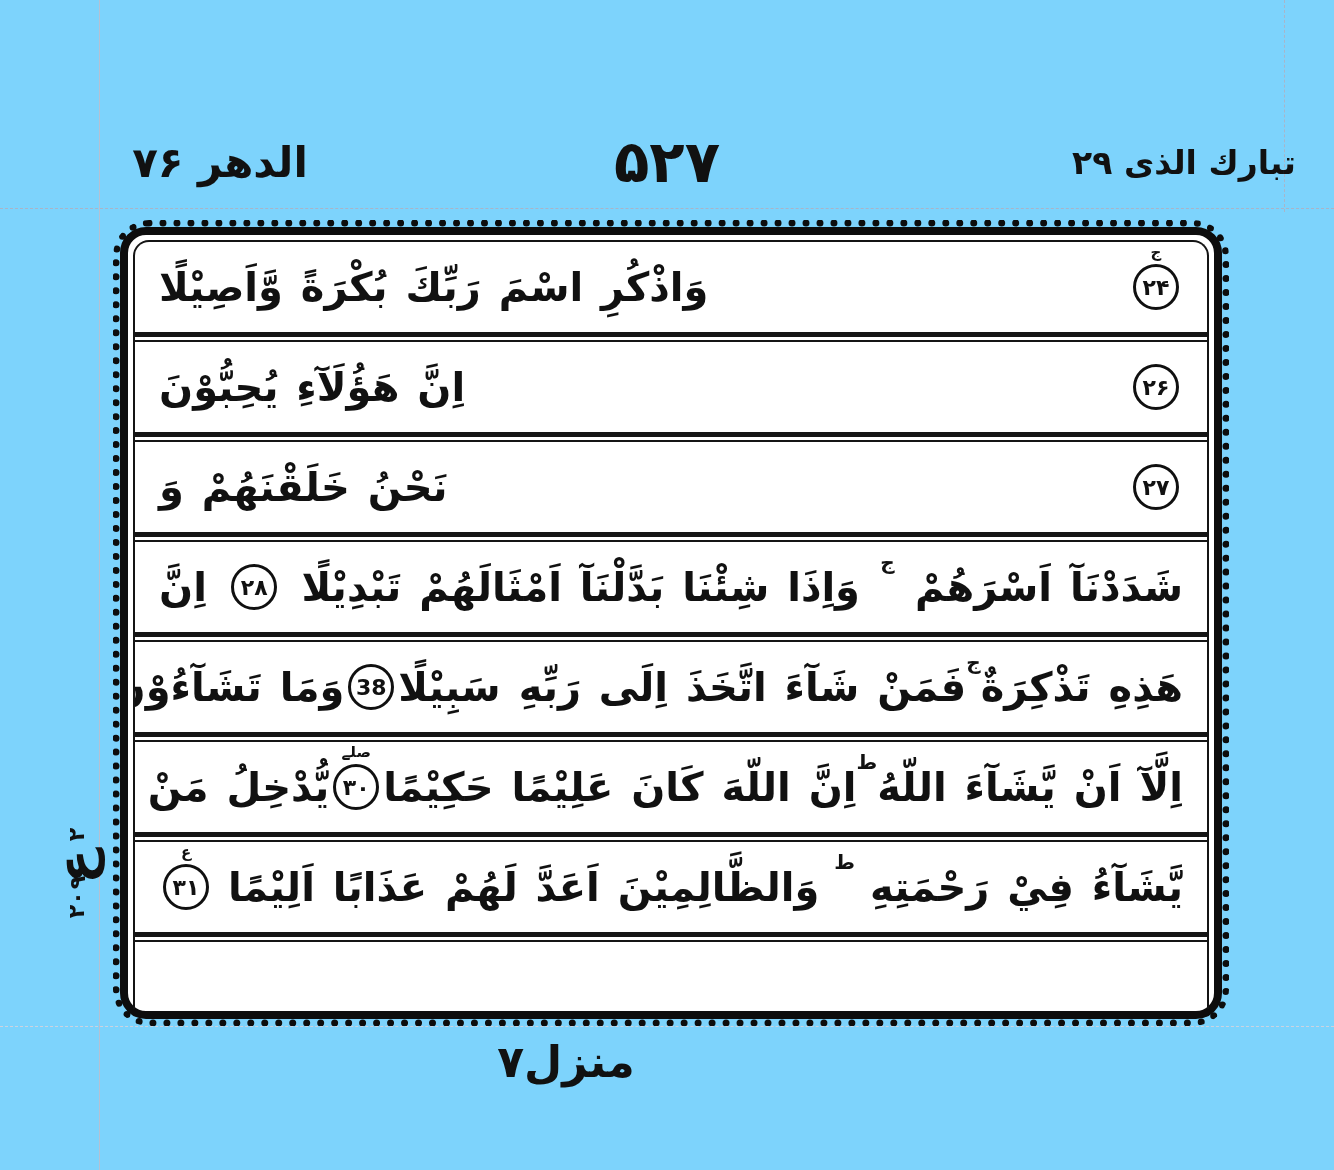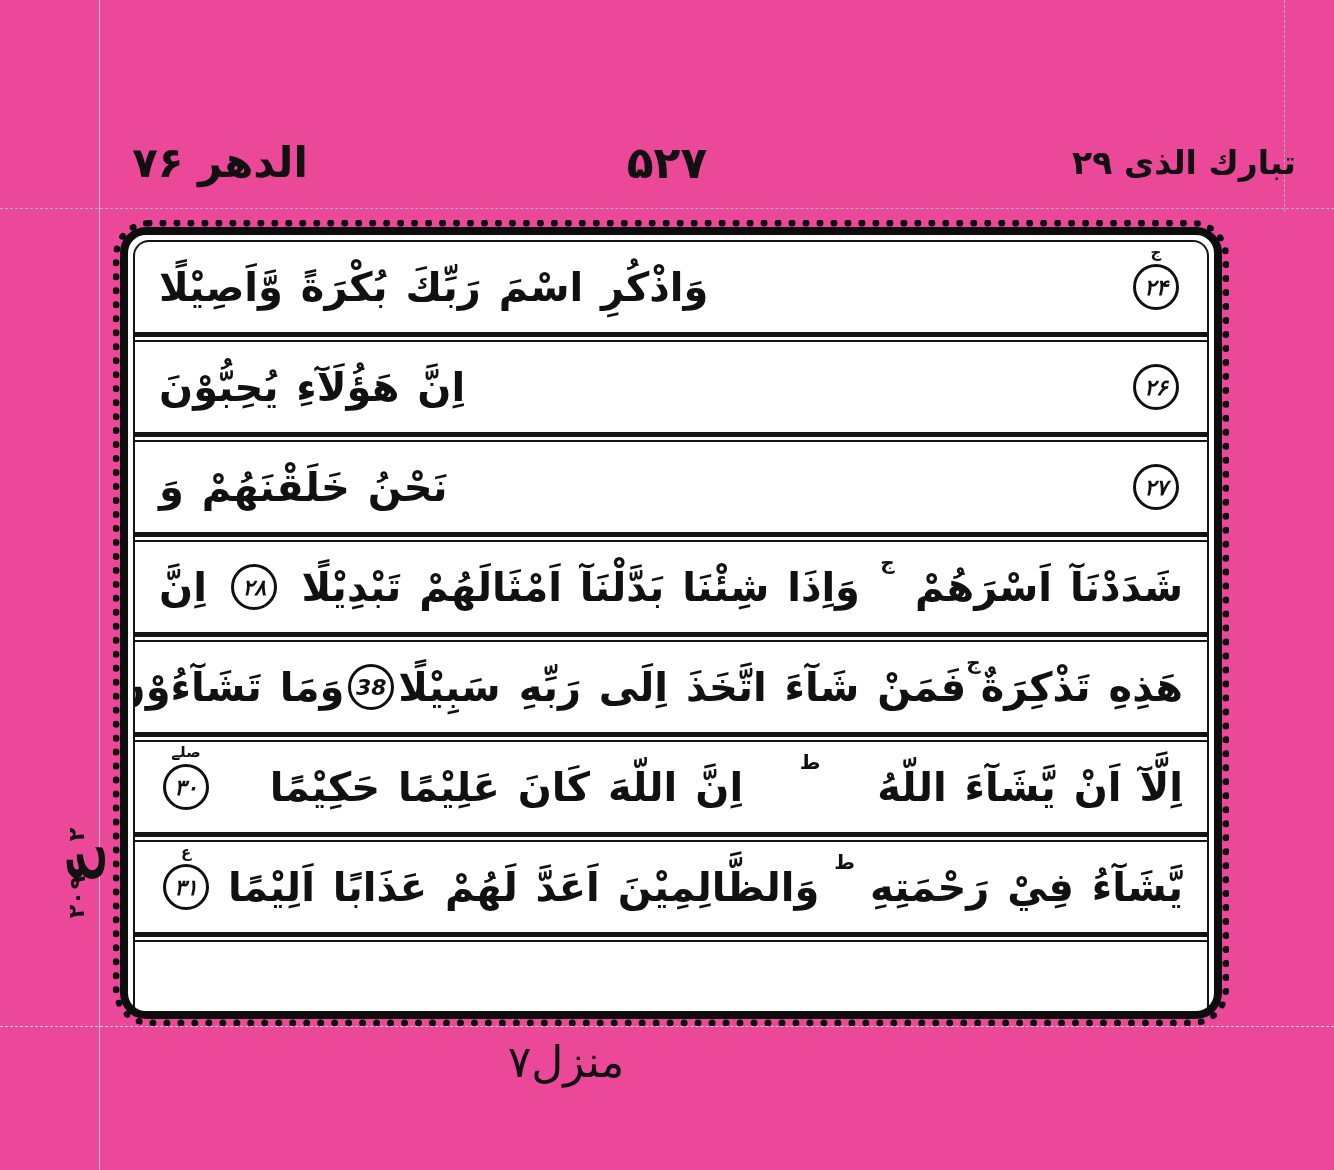--- a/index.html
+++ b/index.html
@@ -1,31 +1,31 @@
 <!DOCTYPE html>
 <html lang="ar"><head>
 <meta charset="utf-8">
 <style>
   html,body{margin:0;padding:0;background:#ffffff;}
   .page{
-    position:relative;width:1334px;height:1170px;background:#ec4899;
+    position:relative;width:1334px;height:1170px;background:#7dd3fc;
     font-family:"DejaVu Sans",sans-serif;color:#111;overflow:hidden;
   }
   
   .gl{position:absolute;pointer-events:none;}
   .gl-vleft{left:99px;top:0;width:1px;height:1170px;background:#b6c0d2;}
   .gl-vright{left:1284px;top:0;width:0;height:212px;border-left:1px dashed #a9b4c8;}
   .gl-htop{left:0;top:208px;width:1334px;height:0;border-top:1px dashed #a9b4c8;}
   .gl-hbottom{left:0;top:1026px;width:1334px;height:0;border-top:1px dashed #ccd3e0;}
 
   
   .hdr{position:absolute;top:126px;height:72px;display:flex;align-items:center;
        justify-content:center;font-weight:bold;direction:rtl;}
   .hdr-surah{left:105px;width:230px;font-size:42px;}
-  .hdr-page{left:567px;width:200px;font-size:44px;letter-spacing:6px;}
+  .hdr-page{left:567px;width:200px;font-size:58px;letter-spacing:6px;}
   .hdr-juz{left:1046px;width:276px;font-size:33px;}
 
   
   .frame-outer{position:absolute;left:113px;top:220px;width:1116px;height:806px;
     border:7px dotted #0d0d0d;border-radius:36px;box-sizing:border-box;}
   .frame-inner{width:100%;height:100%;border:8px solid #0d0d0d;border-radius:26px;
     box-sizing:border-box;position:relative;background:#fff;}
   .content{position:absolute;top:5px;left:5px;right:5px;bottom:2px;
     border:2px solid #141414;border-bottom:none;border-radius:16px 16px 0 0;
     display:flex;flex-direction:column;overflow:hidden;}
@@ -37,35 +37,35 @@
   .sep{height:10px;border-top:5px solid #151515;border-bottom:2px solid #151515;
     box-sizing:border-box;flex:0 0 auto;}
 
   .ayah-seg{flex:0 1 auto;}
   .waqf{font-size:20px;align-self:flex-start;margin-top:8px;flex:0 0 auto;}
   .marker{position:relative;display:inline-flex;width:46px;height:46px;flex:0 0 auto;
     border:3px solid #101010;border-radius:50%;align-items:center;justify-content:center;
     font-size:22px;margin:0 4px;box-sizing:border-box;}
   .marker .ann{position:absolute;top:-22px;right:50%;transform:translateX(50%);
     font-size:15px;font-weight:bold;line-height:1;}
-  .marker .num{line-height:1;margin-top:2px;font-style:italic;}
+  .marker .num{line-height:1;margin-top:2px;}
 
   
   .ruku{position:absolute;left:24px;top:808px;width:104px;height:130px;
     display:flex;align-items:center;justify-content:center;}
   .ruku-rot{transform:rotate(-90deg);direction:rtl;display:flex;align-items:center;
     gap:8px;font-weight:bold;}
   .ruku-top{font-size:22px;}
   .ruku-ain{font-size:50px;line-height:1;position:relative;}
   .ruku-mid{position:absolute;top:16px;left:-6px;font-size:22px;}
   .ruku-bottom{font-size:22px;}
 
   
   .manzil{position:absolute;top:1036px;left:0;width:1132px;text-align:center;
-    font-size:44px;font-weight:normal;direction:rtl;}
+    font-size:44px;font-weight:bold;direction:rtl;}
 </style>
 </head>
 <body>
 
 <div class="page">
 
   <div class="gl gl-vleft"></div>
   <div class="gl gl-vright"></div>
   <div class="gl gl-htop"></div>
   <div class="gl gl-hbottom"></div>
@@ -131,20 +131,21 @@
         <div class="sep"></div>
 
         <div class="row">
           <span class="ayah-seg">اِلَّآ اَنْ يَّشَآءَ اللّهُ</span>
           <span class="waqf">ط</span>
           <span class="ayah-seg">اِنَّ اللّهَ كَانَ عَلِيْمًا حَكِيْمًا</span>
           <span class="marker">
             <span class="ann">صلے</span>
             <span class="num">۳۰</span>
           </span>
+          <span class="ayah-seg">يُّدْخِلُ مَنْ</span>
         </div>
         <div class="sep"></div>
 
         <div class="row">
           <span class="ayah-seg">يَّشَآءُ فِيْ رَحْمَتِهِ</span>
           <span class="waqf">ط</span>
           <span class="ayah-seg">وَالظَّالِمِيْنَ اَعَدَّ لَهُمْ عَذَابًا اَلِيْمًا</span>
           <span class="marker">
             <span class="ann">ع</span>
             <span class="num">۳۱</span>

